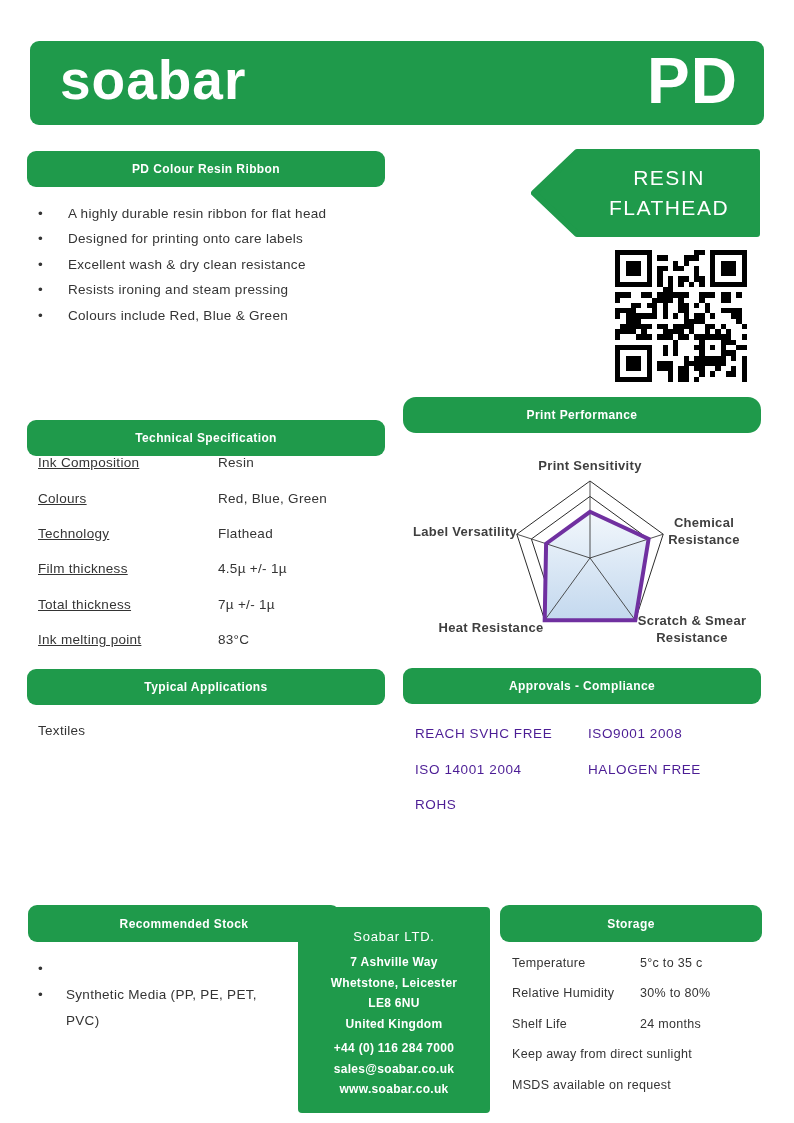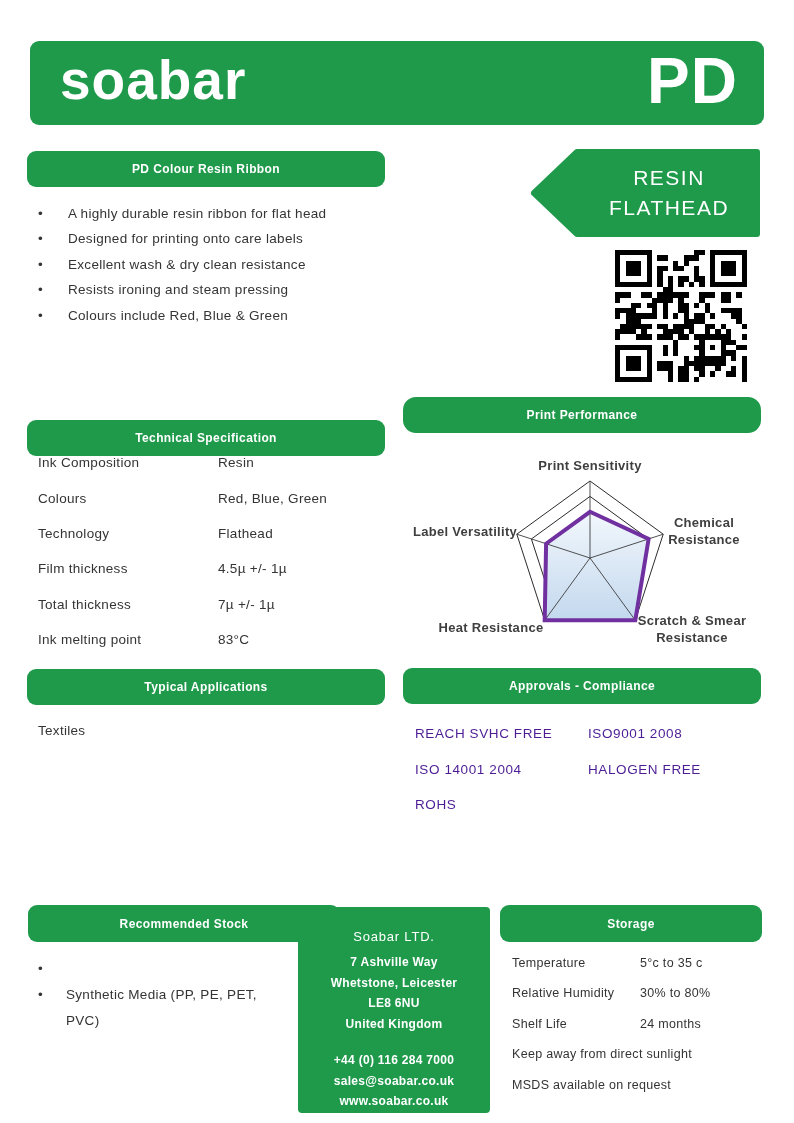--- a/index.html
+++ b/index.html
@@ -36,21 +36,21 @@
   .features { position:absolute; left:38px; top:201px; width:410px; }
   .features .li { display:flex; font-size:13.5px; line-height:25.4px; color:#343434; }
   .features .dot { width:30px; flex:0 0 30px; text-align:left; }
 
   
   .qr-svg { position:absolute; left:615px; top:250px; width:132px; height:132px; }
 
   
   .tech-table { position:absolute; left:38px; top:445px; width:350px; }
   .tech-row { display:flex; height:35.4px; align-items:center; font-size:13.5px; color:#343434; }
-  .tech-row .lbl { width:180px; flex:0 0 180px; }
+  .tech-row .lbl { width:180px; flex:0 0 180px;text-decoration:underline; }
 
   
   .radar-wrap { position:absolute; left:405px; top:444px; width:384px; height:216px; }
 
   
   .typical-items { position:absolute; left:38px; top:718px; width:340px; font-size:13.5px; color:#343434; line-height:26px; }
 
   
   .approvals-grid { position:absolute; left:415px; top:716px; width:346px; display:flex; }
   .approvals-col { width:50%; }
@@ -59,21 +59,21 @@
   
   .stock-items { position:absolute; left:38px; top:956px; width:252px; }
   .stock-items .li { display:flex; font-size:13.5px; line-height:25.8px; color:#343434; }
   .stock-items .dot { width:28px; flex:0 0 28px; }
 
   
   .contact-box { position:absolute; left:298px; top:907px; width:192px; height:206px; border-radius:4px;
                  display:flex; flex-direction:column; align-items:center; text-align:center; padding-top:22px; }
   .contact-company { font-size:13px; font-weight:400; letter-spacing:0.8px; margin-bottom:8px; }
   .contact-line { font-size:12px; font-weight:bold; line-height:20.5px; letter-spacing:0.3px; }
-  .contact-group2 { margin-top:16px;text-align:center; }
+  .contact-group2 { margin-top:4px;text-align:center; }
 
   
   .storage-table { position:absolute; left:512px; top:948px; width:260px; }
   .storage-row { display:flex; font-size:12.5px; line-height:30.4px; color:#343434; }
   .storage-row .lbl { width:128px; flex:0 0 128px; }
   .storage-note { font-size:12.5px; line-height:30.6px; color:#343434; }
 </style>
 </head>
 <body>
 

